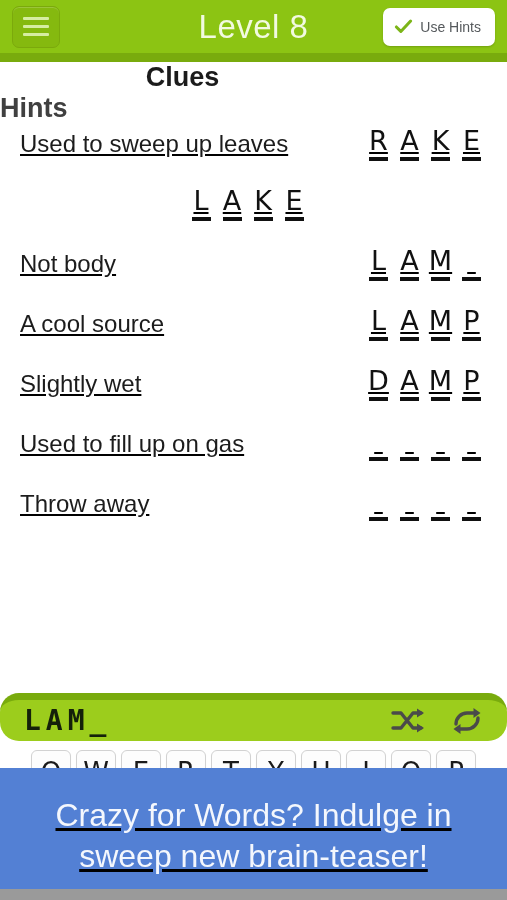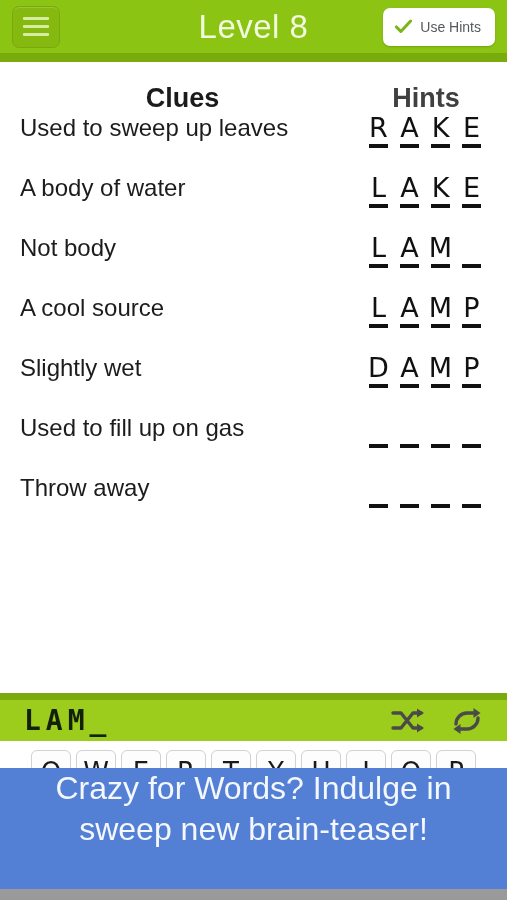--- a/index.html
+++ b/index.html
@@ -111,22 +111,23 @@
   .board {
     flex: 1 1 auto;
     background: #ffffff;
     padding: 0;
     overflow: hidden;
     position: relative;
   }
 
   .col-headers {
     display: flex;
-    align-items: flex-end;
+    align-items: flex-start;
     height: 52px;
+    flex-direction: column;
   }
   .col-clues-head {
     width: 355px;
     text-align: center;
     font-size: 27px;
     color: #1b1b1b;
     font-family: "Liberation Sans", sans-serif;
     font-weight: 700;
     padding-left: 10px;
     box-sizing: border-box;
@@ -137,22 +138,23 @@
     font-size: 27px;
     color: #404040;
     font-family: "Liberation Sans", sans-serif;
     font-weight: 700;
     padding-right: 10px;
     box-sizing: border-box;
   }
 
   .clue-row {
     display: flex;
-    align-items: flex-start;
+    align-items: center;
     height: 60px;
+    text-decoration: underline;
   }
   .clue-text {
     width: 355px;
     padding-left: 20px;
     box-sizing: border-box;
     font-size: 24px;
     color: #1c1c1c;
     font-family: "Liberation Sans", sans-serif;
     font-weight: 400;
     white-space: nowrap;
@@ -192,20 +194,21 @@
   
   .input-bar {
     flex: 0 0 auto;
     height: 48px;
     background: #9ccd1c;
     border-top: 7px solid #79ab0d;
     display: flex;
     align-items: center;
     padding: 0 22px 0 24px;
     box-sizing: border-box;
+    border-radius: 19px;
   }
   .current-word {
     font-size: 28px;
     letter-spacing: 5px;
     color: #14210a;
     font-family: "DejaVu Sans Mono", monospace;
     font-weight: 700;
   }
   .bar-actions {
     margin-left: auto;
@@ -253,26 +256,27 @@
 
   
   .ad-banner {
     position: absolute;
     left: 0;
     bottom: 11px;
     width: 507px;
     height: 121px;
     background: #5380d4;
     display: flex;
-    align-items: flex-start;
+    align-items: flex-end;
     justify-content: center;
     text-align: center;
     cursor: pointer;
     box-sizing: border-box;
-    padding: 0 14px;
+    padding: 12px 14px;
+    text-decoration: underline;
   }
   .ad-text {
     color: #f4f7fd;
     font-size: 32px;
     line-height: 41px;
     font-family: "Liberation Sans", sans-serif;
     font-weight: 400;
   }
   .bottom-strip {
     position: absolute;
@@ -325,21 +329,20 @@
               <div class="slot-letter">K</div>
               <div class="slot-dash"></div>
             </div>
             <div class="slot">
               <div class="slot-letter">E</div>
               <div class="slot-dash"></div>
             </div>
           </div>
         </div>
         <div class="clue-row">
-          <div class="clue-text">A body of water</div>
           <div class="hint-slots">
             <div class="slot">
               <div class="slot-letter">L</div>
               <div class="slot-dash"></div>
             </div>
             <div class="slot">
               <div class="slot-letter">A</div>
               <div class="slot-dash"></div>
             </div>
             <div class="slot">

